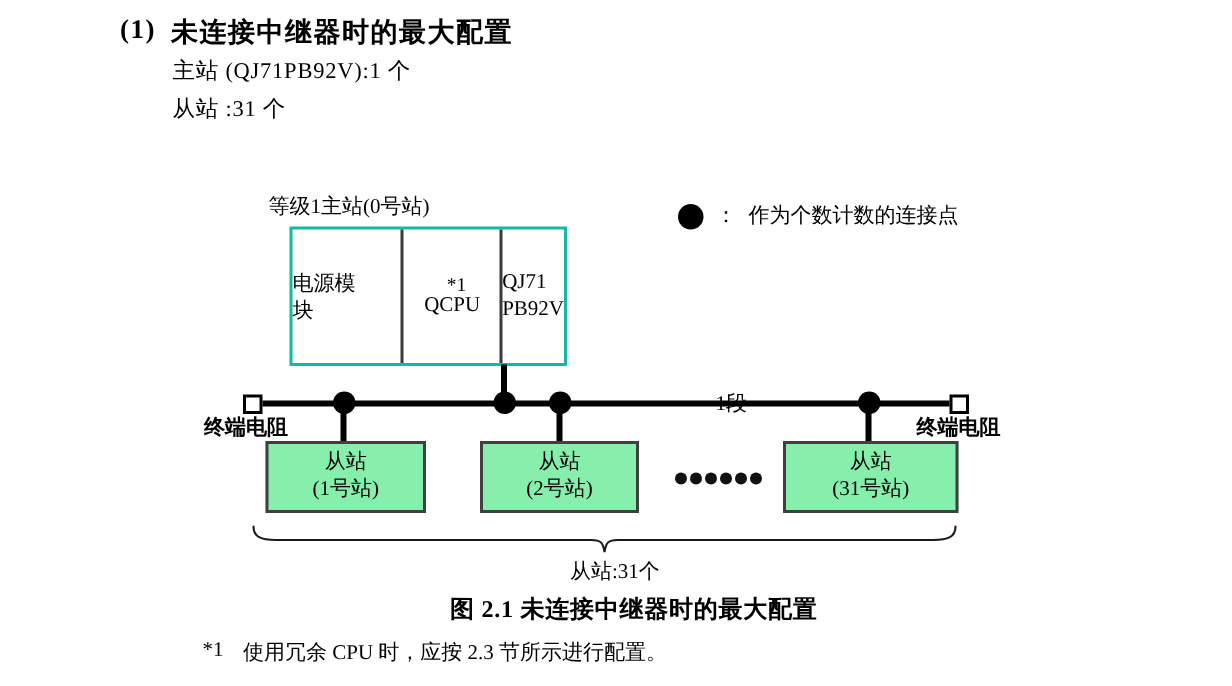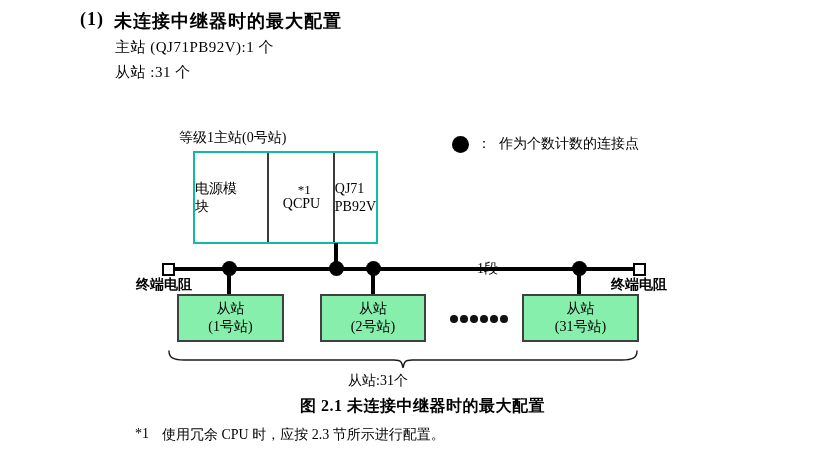--- a/index.html
+++ b/index.html
@@ -49,21 +49,21 @@
   
   .slave-box{border:2px solid #404040;box-sizing:border-box;display:flex;flex-direction:column;justify-content:center;align-items:center;text-align:center;font-size:14px;line-height:1.3;top:294px;height:48px;background:#86efac;}
   .slave-box.s1{left:177px;width:107px;}
   .slave-box.s2{left:320px;width:106px;}
   .slave-box.s31{left:522px;width:117px;}
 
   .ellipsis{left:450px;top:315px;display:flex;gap:2px;align-items:center;}
   .ellipsis .edot{width:8px;height:8px;border-radius:50%;background:#111;}
 
   .brace{left:168px;top:350px;}
-  .brace-label{left:348px;top:372px;font-size:14px;}
+  .brace-label{left:380px;top:372px;font-size:14px;}
 
   .caption{left:300px;top:396px;font-size:16px;font-weight:bold;letter-spacing:0.5px;}
   .footnote{left:135px;top:426px;font-size:14px;display:flex;gap:13px;}
 </style>
 </head>
 <body>
 
 <div class="page">
 
   <div class="abs heading">

